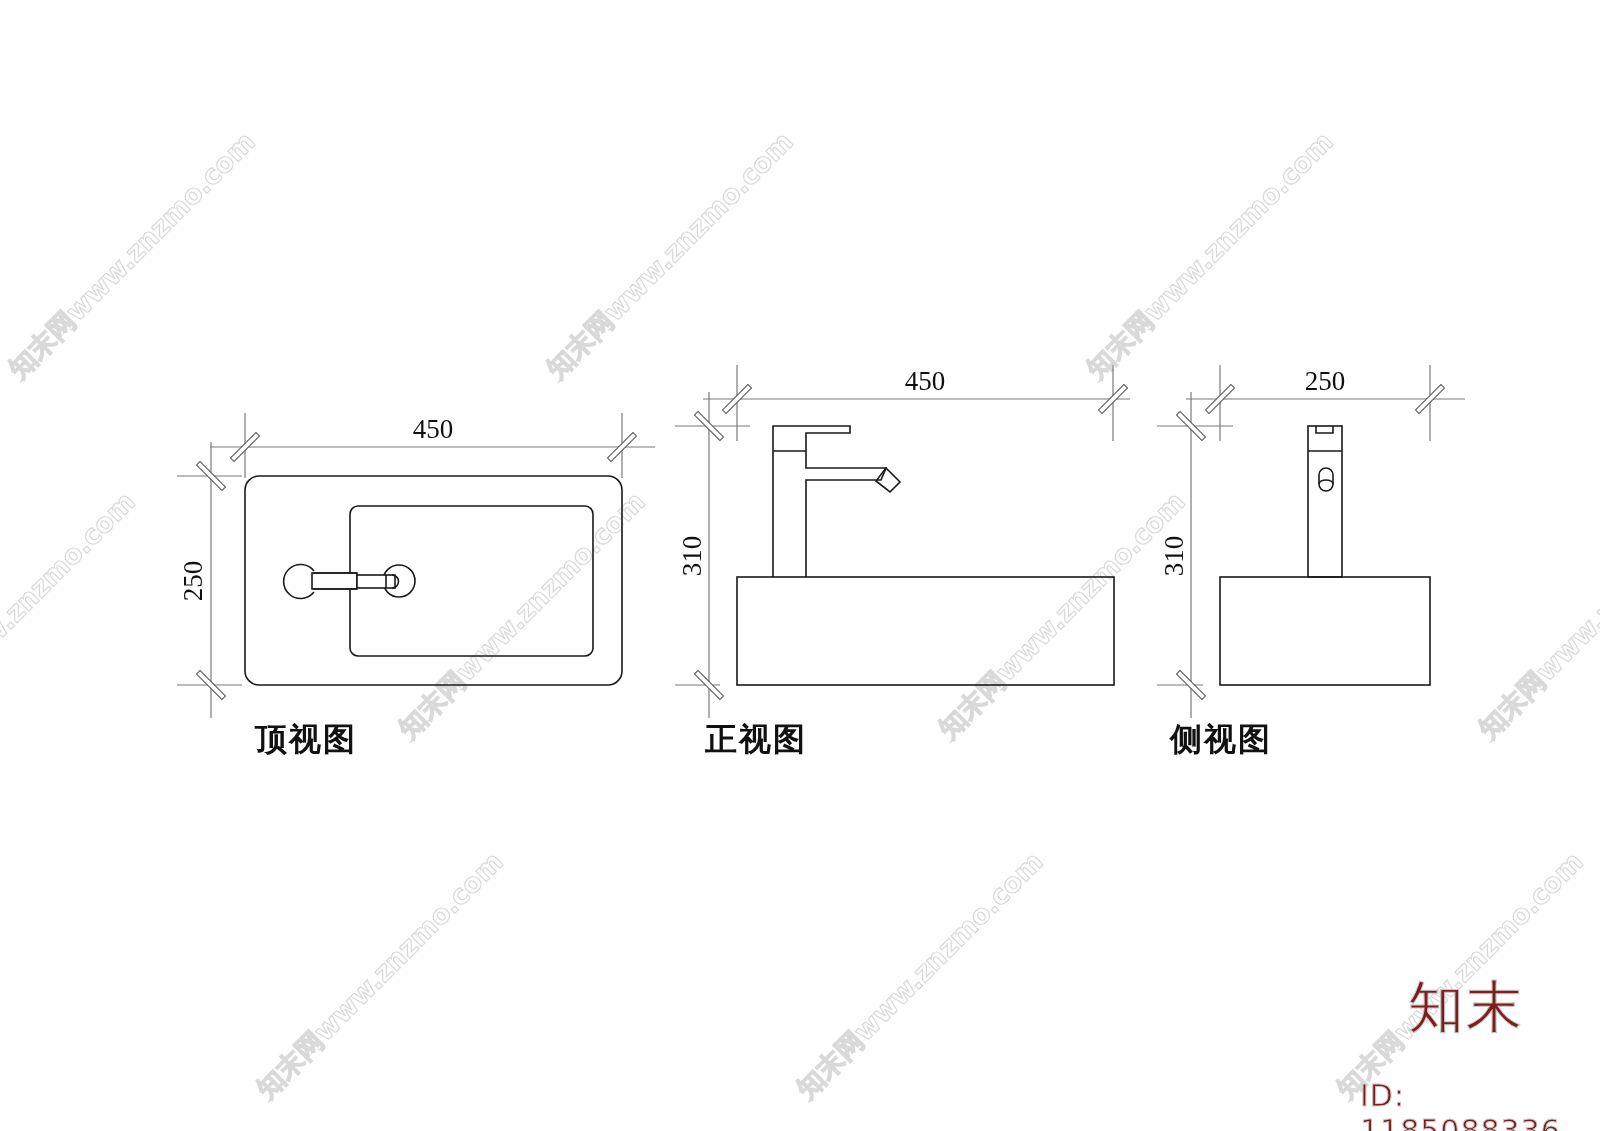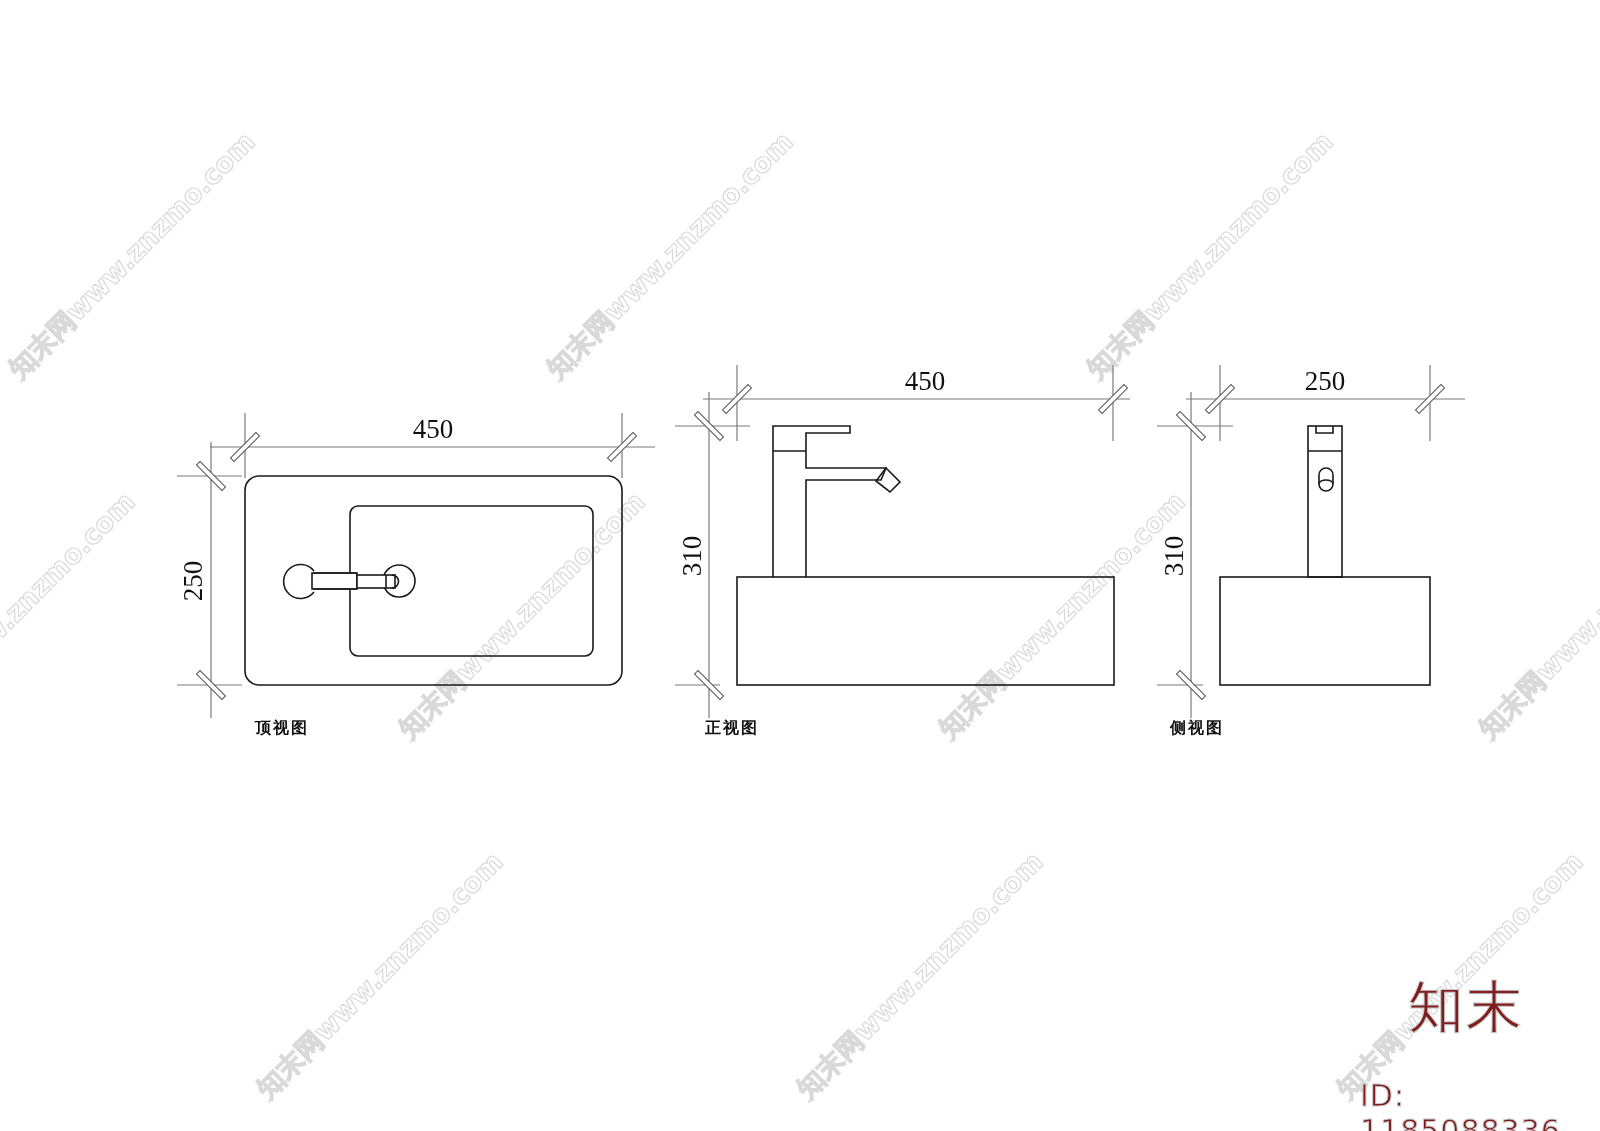--- a/index.html
+++ b/index.html
@@ -5,21 +5,21 @@
   html, body { margin: 0; padding: 0; background: #ffffff; }
   body { width: 1600px; height: 1131px; position: relative; overflow: hidden;
          font-family: "Liberation Serif", "DejaVu Serif", serif; }
   #canvas { position: absolute; left: 0; top: 0; width: 1600px; height: 1131px; }
   .dim { stroke: #7a7a7a; stroke-width: 1.2; fill: none; }
   .tick { stroke: #555; stroke-width: 1; fill: #fff; }
   .obj { stroke: #1a1a1a; stroke-width: 1.6; fill: none; }
   .objfill { stroke: #1a1a1a; stroke-width: 1.6; fill: #fff; }
   .dimtext { font-family: "Liberation Serif", "DejaVu Serif", serif; font-size: 27px; fill: #111; }
   .label { position: absolute; font-family: "DejaVu Sans", "Liberation Sans", sans-serif;
-           font-size: 16px; font-weight: bold; color: #111; letter-spacing: 2px; }
+           font-size: 32px; font-weight: bold; color: #111; letter-spacing: 2px; }
   .wm { font-family: "DejaVu Sans", "Liberation Sans", sans-serif; font-size: 27px;
         font-weight: bold; fill: #fff; stroke: #d9d9d9; stroke-width: 1.2; letter-spacing: 0px; }
   .brand { position: absolute; font-family: "DejaVu Sans", "Liberation Sans", sans-serif;
            color: #7f1d1d; -webkit-text-stroke: 1px #c8c8c8; }
   #brand-logo { left: 1408px; top: 970px; font-size: 56px; letter-spacing: 2px; }
   #brand-id { left: 1360px; top: 1078px; font-size: 30px; letter-spacing: 1px; }
 </style>
 </head>
 <body>
 

